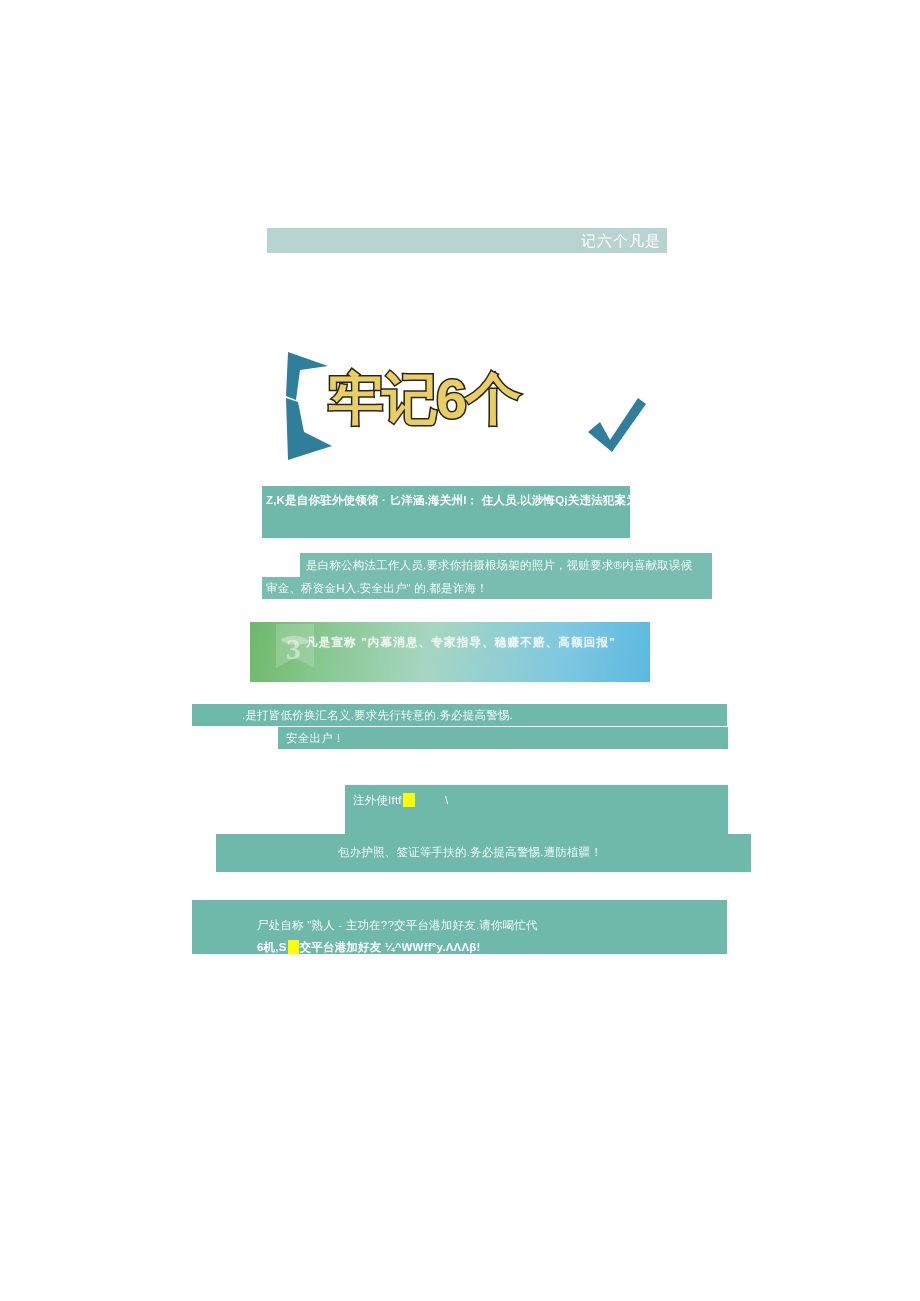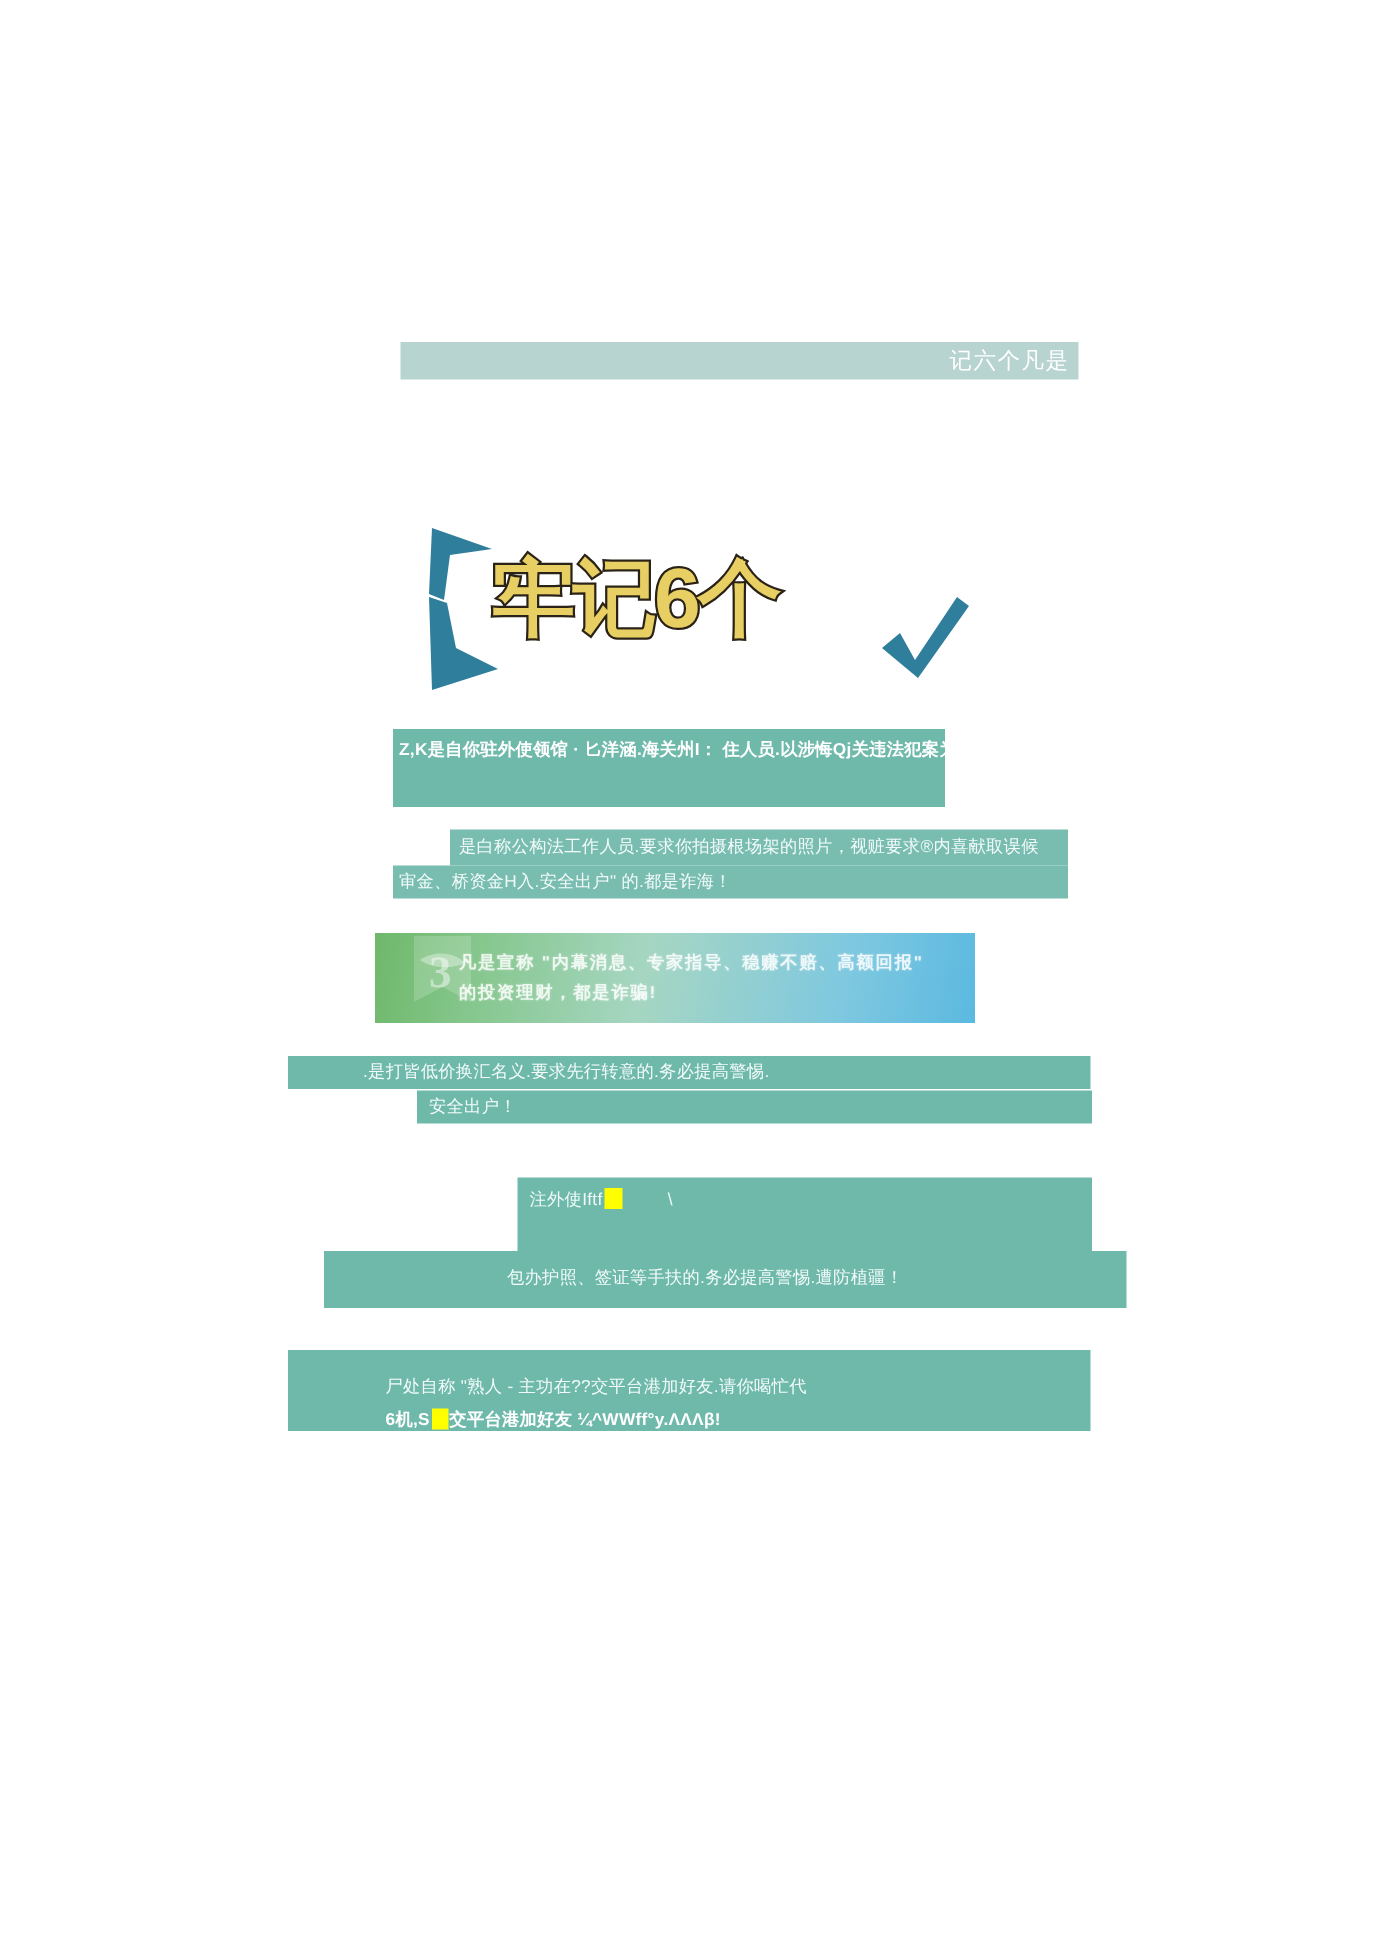--- a/index.html
+++ b/index.html
@@ -19,21 +19,21 @@
     background: #ffffff;
     overflow: hidden;
     margin: 0 auto;
   }
 
   
   .header-band {
     position: absolute;
     left: 267px;
     top: 228px;
-    width: 452px;
+    width: 400px;
     height: 25px;
     background: #b8d4d0;
     display: flex;
     align-items: center;
     justify-content: flex-end;
     box-sizing: border-box;
     padding-right: 6px;
   }
   .header-band .hdr-text {
     color: #ffffff;
@@ -195,21 +195,20 @@
   </div>
 
   <div id="item3">
     <svg class="g-ribbon" viewBox="0 0 42 56" xmlns="http://www.w3.org/2000/svg">
       <path d="M2,0 L40,0 L40,44 L21,34 L2,44 Z" fill="rgba(255,255,255,0.18)"></path>
       <path d="M6,16 C14,10 28,10 36,18 C28,22 14,22 6,16 Z" fill="rgba(255,255,255,0.35)"></path>
     </svg>
     <div class="g-num">3</div>
     <div class="g-text">
       <div>凡是宣称 "内幕消息、专家指导、稳赚不赔、高额回报"</div>
-      <div>的投资理财，都是诈骗!</div>
     </div>
   </div>
 
   <div class="band" id="item4a">
     <div class="band-line">.是打皆低价换汇名义.要求先行转意的.务必提高警惕.</div>
   </div>
   <div class="band" id="item4b">
     <div class="band-line">安全出户！</div>
   </div>
 

